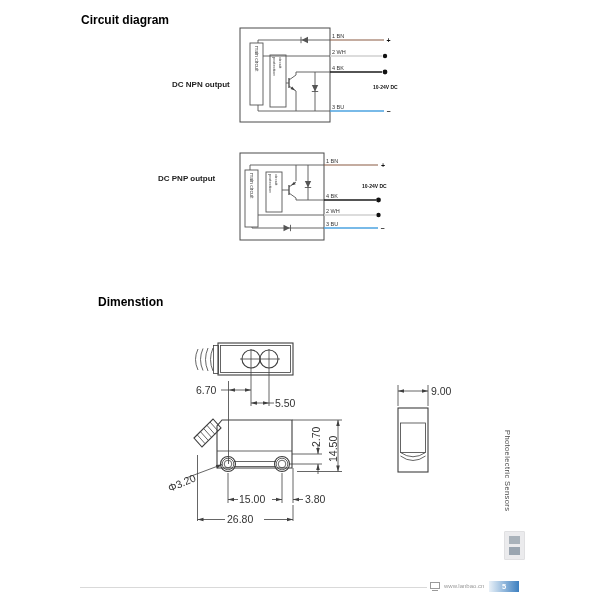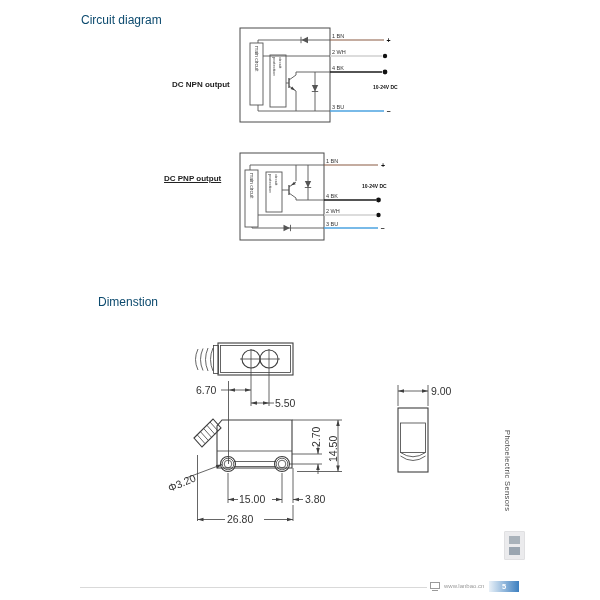--- a/index.html
+++ b/index.html
@@ -1,19 +1,19 @@
 <!DOCTYPE html>
 <html><head>
 <meta charset="utf-8">
 <style>
   html,body{margin:0;padding:0;}
   body{width:600px;height:600px;background:#ffffff;position:relative;overflow:hidden;
        font-family:"Liberation Sans",sans-serif;color:#2f2f2f;}
   .abs{position:absolute;}
-  .heading{font-size:12px;font-weight:normal;color:#0c4a6e;}
+  .heading{font-size:12px;font-weight:bold;color:#000000;}
   .cktlabel{font-size:8px;font-weight:bold;color:#222;}
   svg text{font-family:"Liberation Sans",sans-serif;fill:#333;}
   text.wirelbl{font-size:5.5px;}
   text.supply{font-size:5px;font-weight:bold;fill:#111;}
   text.term{font-size:7px;fill:#111;font-weight:bold;}
   text.blockvert{font-size:5px;fill:#444;}
   text.blockvert2{font-size:4.3px;fill:#444;}
   text.dim{font-size:10.5px;fill:#333;}
   .ckt{stroke:#555;stroke-width:0.9;fill:none;}
   .box{stroke:#4a4a4a;stroke-width:1;fill:none;}
@@ -79,21 +79,21 @@
   <text class="term" x="386.5" y="42.5">+</text>
   <text class="term" x="386.5" y="113.5">−</text>
 
   <text class="wirelbl" x="332" y="38">1 BN</text>
   <text class="wirelbl" x="332" y="54">2 WH</text>
   <text class="wirelbl" x="332" y="70">4 BK</text>
   <text class="wirelbl" x="332" y="109">3 BU</text>
   <text class="supply" x="373" y="89">10-24V DC</text>
 </svg>
 
-<div class="abs cktlabel" style="left:164px;top:174px;text-decoration:underline;">DC PNP output</div>
+<div class="abs cktlabel" style="left:158px;top:174px;">DC PNP output</div>
 
 <svg class="abs" style="left:230px;top:148px;" width="170" height="102" viewBox="230 148 170 102">
   <rect x="240" y="153" width="84" height="87" class="box"></rect>
   <rect x="245" y="170" width="13" height="57" class="ckt"></rect>
   <rect x="266" y="172" width="16" height="40" class="ckt"></rect>
   <text class="blockvert" transform="translate(249.5,173) rotate(90)">main circuit</text>
   <text class="blockvert2" transform="translate(269,174) rotate(90)">protection</text>
   <text class="blockvert2" transform="translate(275,174) rotate(90)">circuit</text>
 
   <path class="ckt" d="M250,170 V165 H324"></path>

